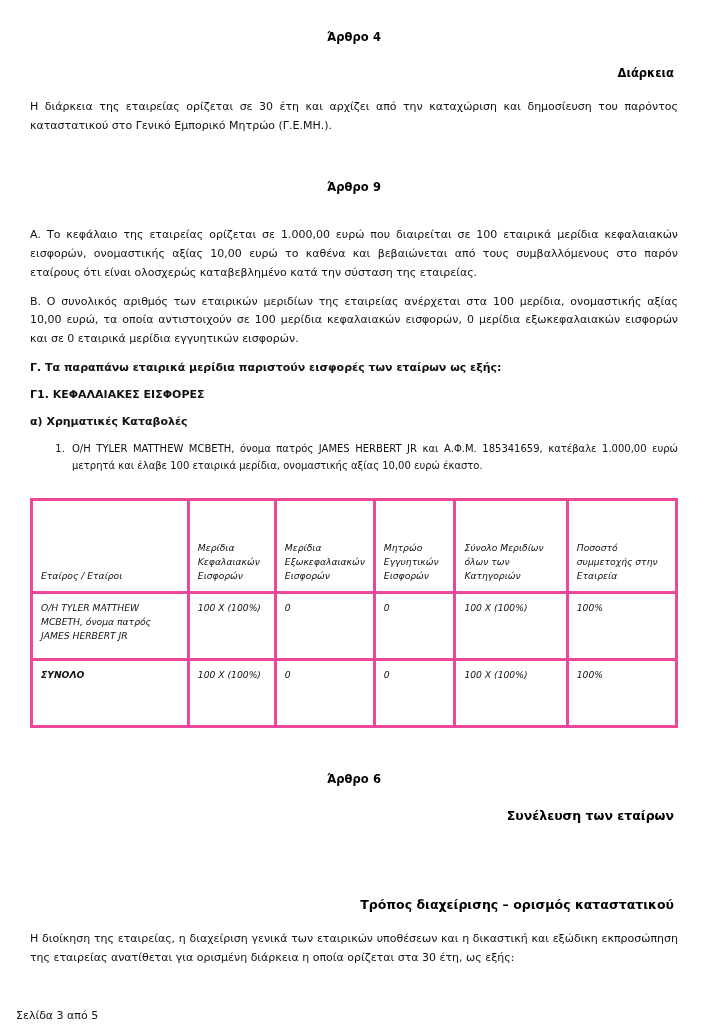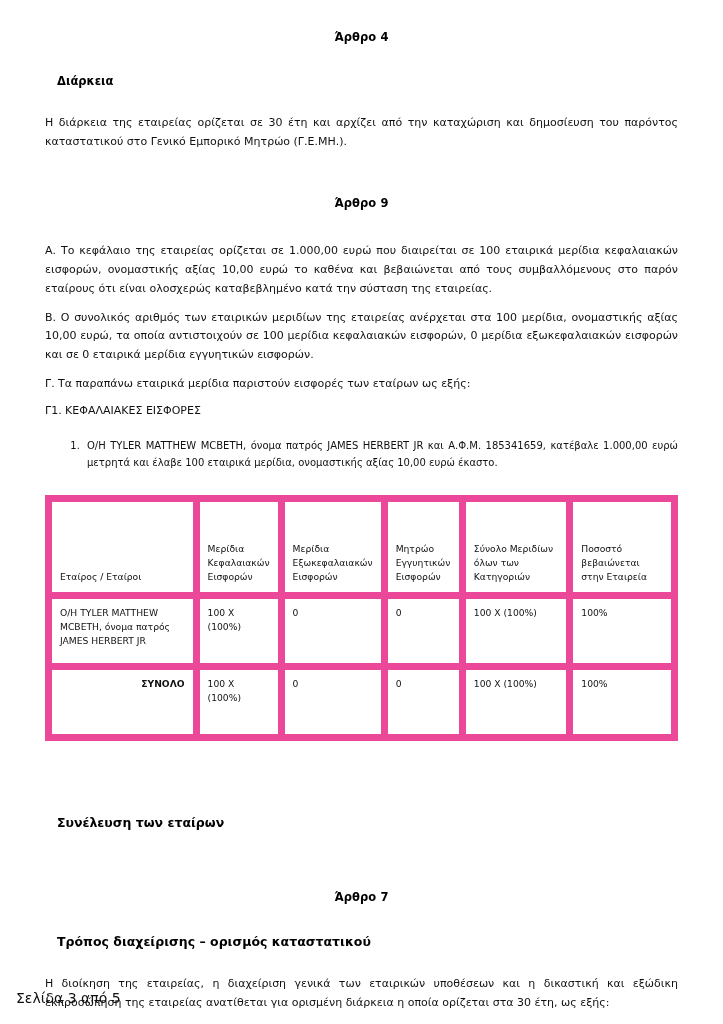--- a/index.html
+++ b/index.html
@@ -13,47 +13,48 @@
     font-family: "DejaVu Sans", sans-serif;
     color: #000000;
     position: relative;
     overflow: hidden;
   }
   .page {
     position: relative;
     width: 723px;
     height: 1024px;
     box-sizing: border-box;
-    padding: 30px 45px 0 45px;
+    padding: 30px 45px 0 30px;
   }
   .art-title {
     text-align: center;
     font-weight: bold;
     font-size: 11.5px;
     margin: 0;
     letter-spacing: 0.1px;
   }
   .art-sub {
-    text-align: left;
+    text-align: right;
     font-weight: bold;
     font-size: 12.5px;
-    margin: 12px;
+    margin: 4px;
   }
   .art-sub.small {
     font-size: 11.5px;
   }
   p.body {
     font-size: 11px;
     line-height: 1.72;
     text-align: justify;
     margin: 0;
     color: #111111;
   }
   p.body.nojust {
     text-align: left;
+    font-weight: bold;
   }
   .spacer-18 { height: 18px; }
   .spacer-14 { height: 14px; }
   .spacer-12 { height: 12px; }
   .spacer-10 { height: 10px; }
   .spacer-8  { height: 8px; }
   .spacer-44 { height: 44px; }
   .spacer-34 { height: 34px; }
 
   .indent-list {
@@ -68,53 +69,54 @@
     padding-left: 4px;
   }
 
   table.shares {
     border-collapse: collapse;
     width: 100%;
     font-size: 9.2px;
     color: #111111;
   }
   table.shares td, table.shares th {
-    border: 7px solid #ec4899;
+    border: 3px solid #ec4899;
     vertical-align: top;
     padding: 7px 8px 9px 8px;
     font-weight: normal;
     text-align: left;
     line-height: 1.5;
+    font-style: italic;
   }
   table.shares thead td {
     vertical-align: bottom;
     height: 74px;
   }
   table.shares thead td.first {
     vertical-align: bottom;
   }
   table.shares tbody td {
     height: 48px;
   }
   table.shares tbody tr.total td.first {
-    text-align: right;
+    text-align: left;
     font-weight: bold;
   }
   .col1 { width: 24.5%; }
   .col2 { width: 13.5%; }
   .col3 { width: 14.5%; }
   .col4 { width: 12.5%; }
   .col5 { width: 17.5%; }
   .col6 { width: 17%; }
 
   .footer {
     position: absolute;
     left: 16px;
-    bottom: 18px;
-    font-size: 14px;
+    bottom: 2px;
+    font-size: 11px;
     color: #111111;
   }
 </style>
 </head>
 <body>
 
 <div class="page">
 
   <h2 class="art-title">Άρθρο 4</h2>
   <div class="spacer-18"></div>
@@ -128,37 +130,38 @@
   <div class="spacer-18"></div>
   <div class="spacer-14"></div>
   <p class="body">Α. Το κεφάλαιο της εταιρείας ορίζεται σε 1.000,00 ευρώ που διαιρείται σε 100 εταιρικά μερίδια κεφαλαιακών εισφορών, ονομαστικής αξίας 10,00 ευρώ το καθένα και βεβαιώνεται από τους συμβαλλόμενους στο παρόν εταίρους ότι είναι ολοσχερώς καταβεβλημένο κατά την σύσταση της εταιρείας.</p>
   <div class="spacer-10"></div>
   <p class="body">Β. Ο συνολικός αριθμός των εταιρικών μεριδίων της εταιρείας ανέρχεται στα 100 μερίδια, ονομαστικής αξίας 10,00 ευρώ, τα οποία αντιστοιχούν σε 100 μερίδια κεφαλαιακών εισφορών, 0 μερίδια εξωκεφαλαιακών εισφορών και σε 0 εταιρικά μερίδια εγγυητικών εισφορών.</p>
   <div class="spacer-10"></div>
   <p class="body nojust">Γ. Τα παραπάνω εταιρικά μερίδια παριστούν εισφορές των εταίρων ως εξής:</p>
   <div class="spacer-8"></div>
   <p class="body nojust">Γ1. ΚΕΦΑΛΑΙΑΚΕΣ ΕΙΣΦΟΡΕΣ</p>
   <div class="spacer-8"></div>
+  <p class="body nojust">α) Χρηματικές Καταβολές</p>
   <div class="spacer-8"></div>
   <ol class="indent-list">
     <li>Ο/Η TYLER MATTHEW MCBETH, όνομα πατρός JAMES HERBERT JR και Α.Φ.Μ. 185341659, κατέβαλε 1.000,00 ευρώ μετρητά και έλαβε 100 εταιρικά μερίδια, ονομαστικής αξίας 10,00 ευρώ έκαστο.</li>
   </ol>
   <div class="spacer-12"></div>
 
   <div class="spacer-12"></div>
 
   <table class="shares">
     <thead>
       <tr>
         <td class="first col1">Εταίρος / Εταίροι</td>
         <td class="col2">Μερίδια Κεφαλαιακών Εισφορών</td>
         <td class="col3">Μερίδια Εξωκεφαλαιακών Εισφορών</td>
         <td class="col4">Μητρώο Εγγυητικών Εισφορών</td>
         <td class="col5">Σύνολο Μεριδίων όλων των Κατηγοριών</td>
-        <td class="col6">Ποσοστό βεβαιώνεται στην Εταιρεία</td>
+        <td class="col6">Ποσοστό συμμετοχής στην Εταιρεία</td>
       </tr>
     </thead>
     <tbody>
       <tr>
         <td class="first">Ο/Η TYLER MATTHEW MCBETH, όνομα πατρός JAMES HERBERT JR</td>
         <td>100 Χ (100%)</td>
         <td>0</td>
         <td>0</td>
         <td>100 Χ (100%)</td>
         <td>100%</td>
@@ -169,26 +172,26 @@
         <td>0</td>
         <td>0</td>
         <td>100 Χ (100%)</td>
         <td>100%</td>
       </tr>
     </tbody>
   </table>
 
   <div class="spacer-44"></div>
 
+  <h2 class="art-title">Άρθρο 6</h2>
   <div class="spacer-18"></div>
   <h3 class="art-sub">Συνέλευση των εταίρων</h3>
   <div class="spacer-14"></div>
 
   <div class="spacer-34"></div>
 
-  <h2 class="art-title">Άρθρο 7</h2>
   <div class="spacer-18"></div>
   <h3 class="art-sub">Τρόπος διαχείρισης – ορισμός καταστατικού</h3>
   <div class="spacer-14"></div>
   <p class="body">Η διοίκηση της εταιρείας, η διαχείριση γενικά των εταιρικών υποθέσεων και η δικαστική και εξώδικη εκπροσώπηση της εταιρείας ανατίθεται για ορισμένη διάρκεια η οποία ορίζεται στα 30 έτη, ως εξής:</p>
 
   <div class="footer">Σελίδα 3 από 5</div>
 </div>
 
 </body></html>

